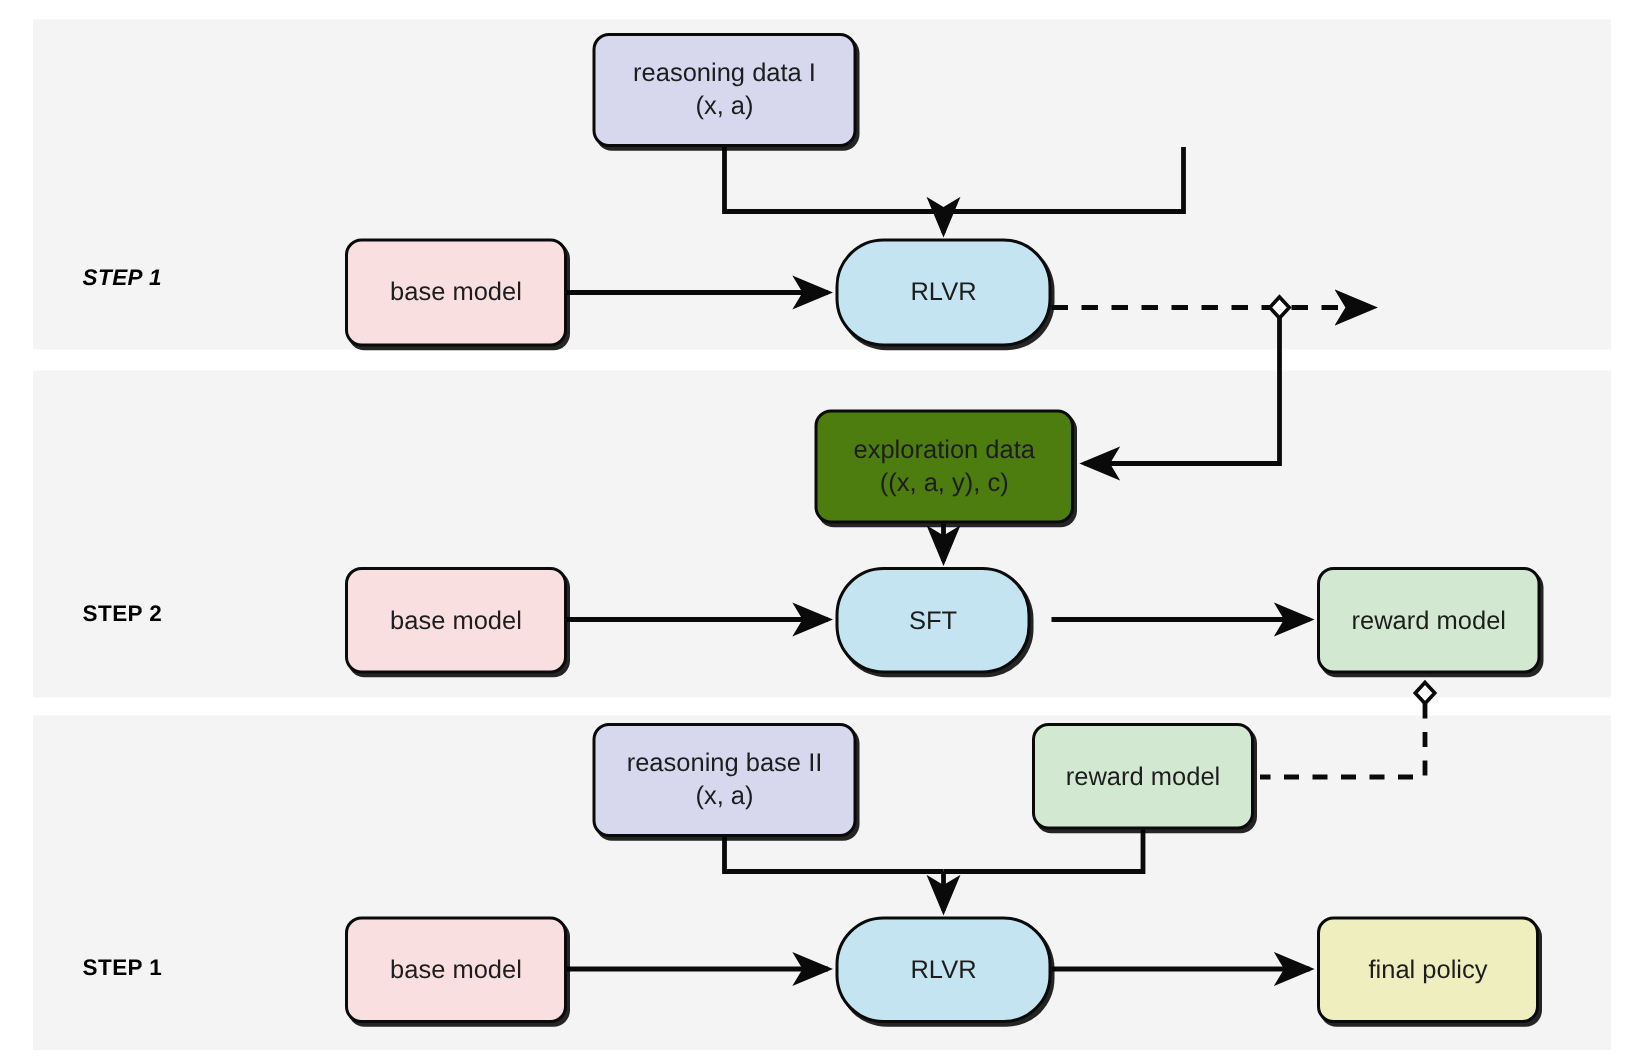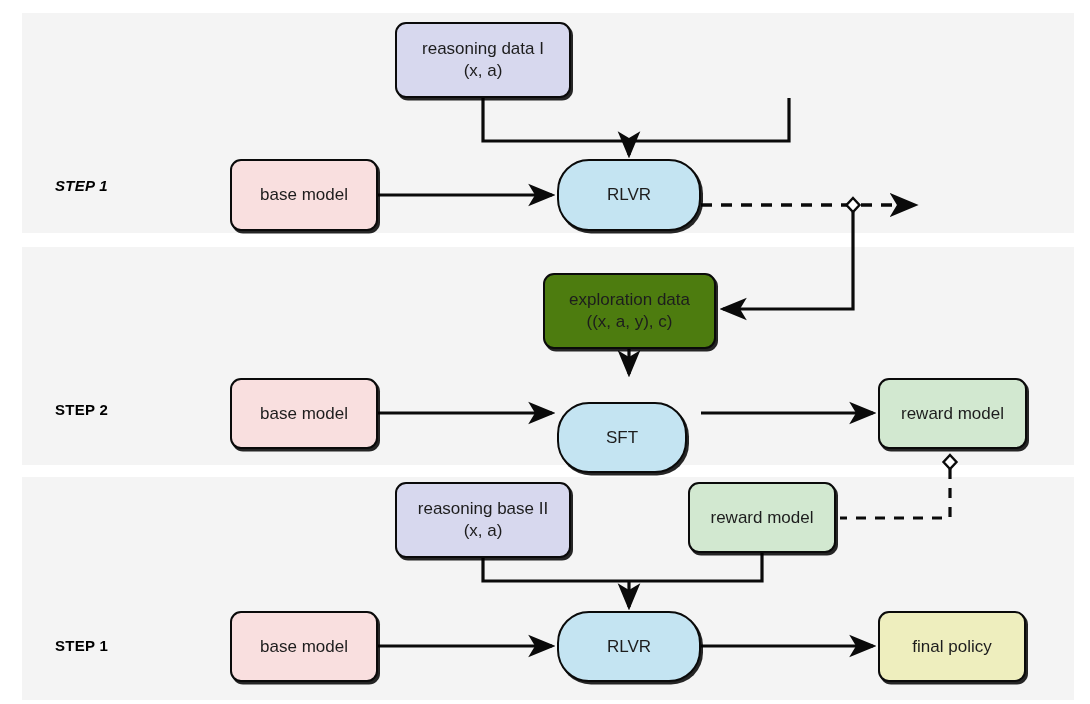--- a/index.html
+++ b/index.html
@@ -57,21 +57,21 @@
 
   
   #n-reasoning1{left:395px;top:22px;width:176px;height:76px;align-items:center;}
   #n-teacher{left:715px;top:24px;width:148px;height:74px;}
   #n-base1{left:230px;top:159px;width:148px;height:72px;}
   #n-rlvr1{left:557px;top:159px;width:144px;height:72px;}
 
   
   #n-explore{left:543px;top:273px;width:173px;height:76px;}
   #n-base2{left:230px;top:378px;width:148px;height:71px;}
-  #n-sft{left:557px;top:378px;width:130px;height:71px;margin-top:24px;}
+  #n-sft{left:557px;top:378px;width:130px;height:71px;}
   #n-reward2{left:878px;top:378px;width:149px;height:71px;}
 
   
   #n-reasoning2{left:395px;top:482px;width:176px;height:76px;}
   #n-reward3{left:688px;top:482px;width:148px;height:71px;}
   #n-base3{left:230px;top:611px;width:148px;height:71px;}
   #n-rlvr3{left:557px;top:611px;width:144px;height:71px;}
   #n-final{left:878px;top:611px;width:148px;height:71px;}
 
   

